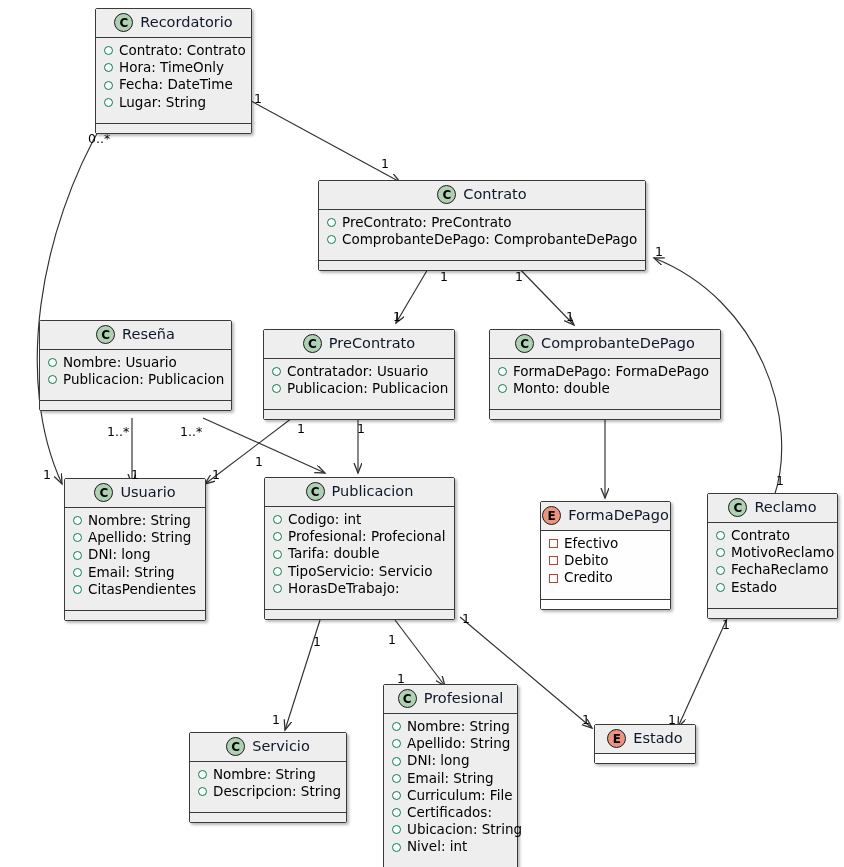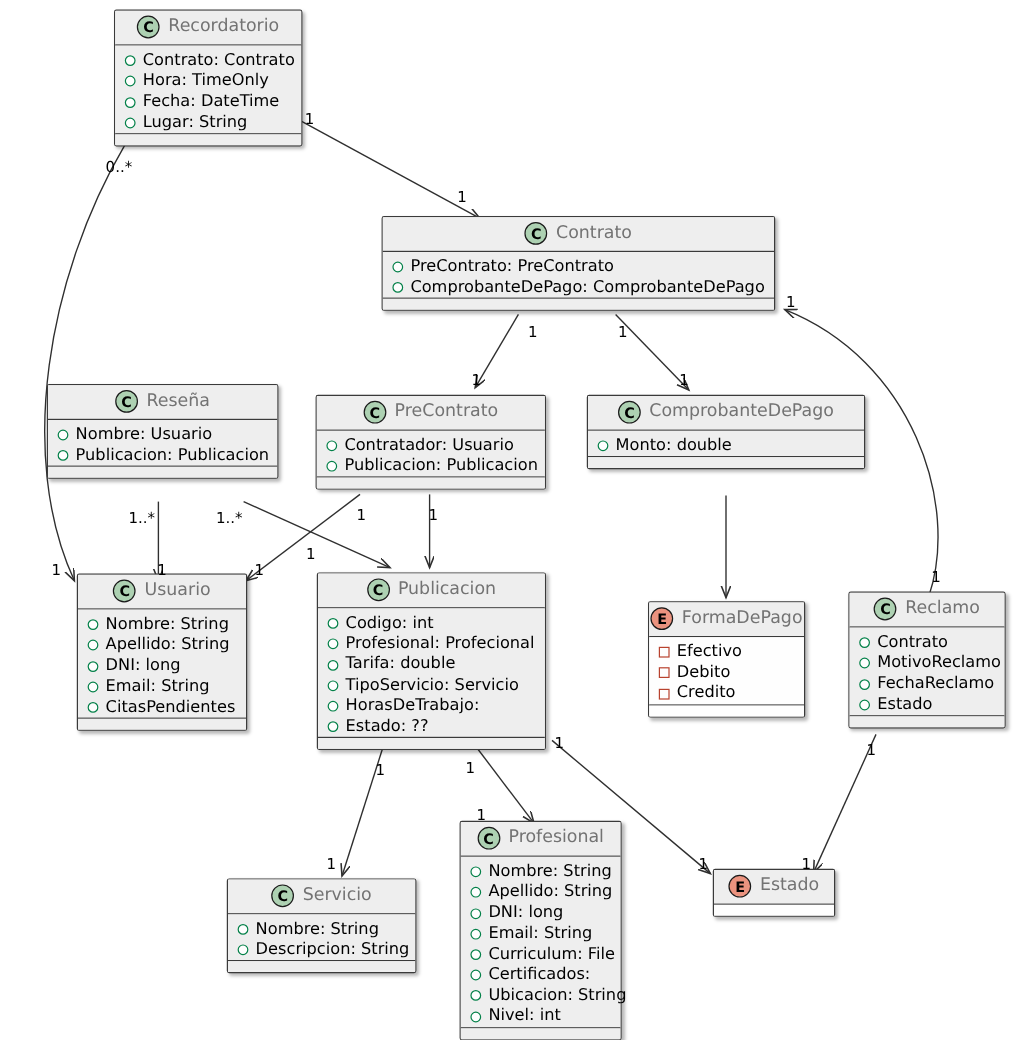--- a/index.html
+++ b/index.html
@@ -19,24 +19,24 @@
     box-sizing:border-box;
   }
   .uml-head{
     background:#EEEEEE;
     border-bottom:1px solid #3A3A3A;
     padding:4px 10px 5px 10px;
     text-align:center;
     white-space:nowrap;
     display:flex;align-items:center;justify-content:center;gap:7px;
   }
-  .uml-title{font-size:14.5px;color:#737373;line-height:17px;}
+  .uml-title{font-size:14.5px;color:#0f172a;line-height:17px;}
   .uml-body{
     background:#EEEEEE;
-    padding:4px 8px 0 8px;
+    padding:4px 8px 12px 8px;
     border-bottom:1px solid #3A3A3A;
   }
   .uml-foot{background:#EEEEEE;height:9px;}
   .attr{
     font-size:13.5px;color:#000;line-height:17.2px;
     white-space:nowrap;display:flex;align-items:center;gap:6px;
   }
   .bullet-circle{
     width:7px;height:7px;border:1px solid #038048;border-radius:50%;
     background:#FEFEFE;flex:0 0 auto;display:inline-block;
@@ -190,20 +190,24 @@
   </div>
 
   <div class="uml-class" style="left:489px;top:329px;width:232px;">
     <div class="uml-head">
       <span class="badge badge-c">C</span>
       <span class="uml-title">ComprobanteDePago</span>
     </div>
     <div class="uml-body">
       <div class="attr">
           <span class="bullet-circle"></span>
+          <span>FormaDePago: FormaDePago</span>
+        </div>
+      <div class="attr">
+          <span class="bullet-circle"></span>
           <span>Monto: double</span>
         </div>
     </div>
     <div class="uml-foot"></div>
   </div>
 
   <div class="uml-class" style="left:64px;top:478px;width:142px;">
     <div class="uml-head">
       <span class="badge badge-c">C</span>
       <span class="uml-title">Usuario</span>
@@ -251,24 +255,20 @@
           <span class="bullet-circle"></span>
           <span>Tarifa: double</span>
         </div>
       <div class="attr">
           <span class="bullet-circle"></span>
           <span>TipoServicio: Servicio</span>
         </div>
       <div class="attr">
           <span class="bullet-circle"></span>
           <span>HorasDeTrabajo:</span>
-        </div>
-      <div class="attr">
-          <span class="bullet-circle"></span>
-          <span>Estado: ??</span>
         </div>
     </div>
     <div class="uml-foot"></div>
   </div>
 
   <div class="uml-class uml-enum" style="left:540px;top:501px;width:131px;">
     <div class="uml-head">
       <span class="badge badge-e">E</span>
       <span class="uml-title">FormaDePago</span>
     </div>

